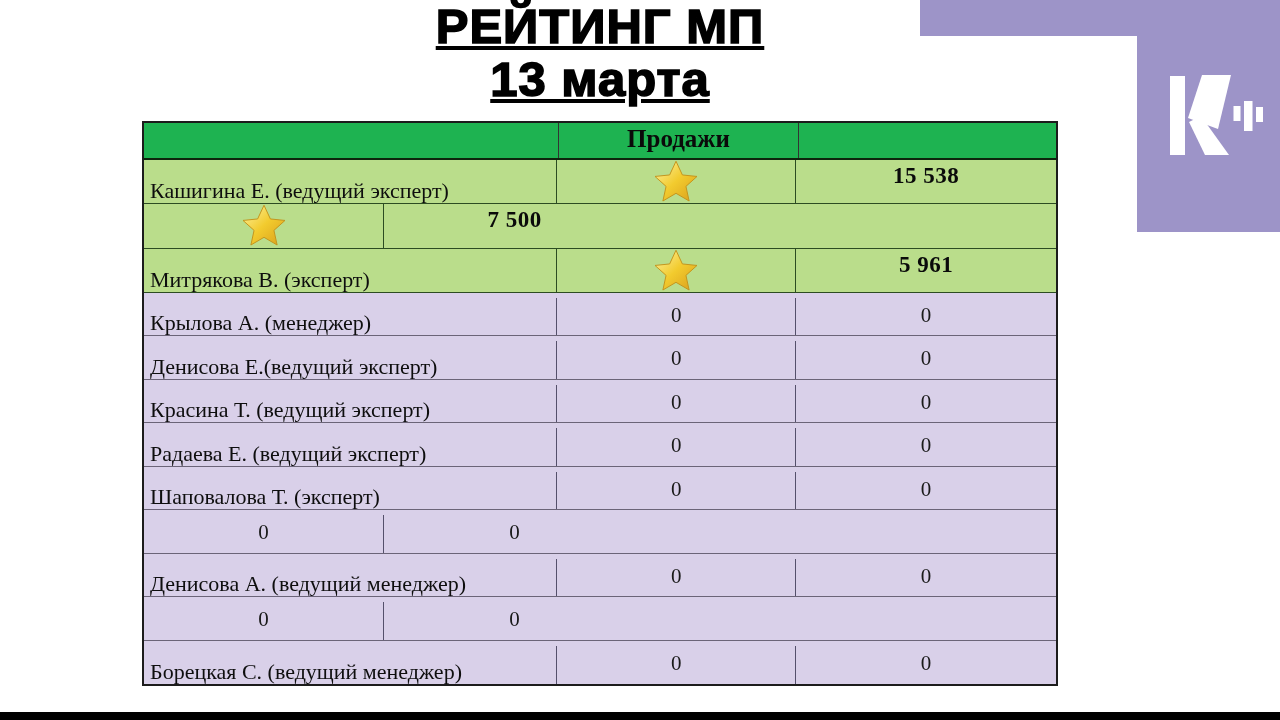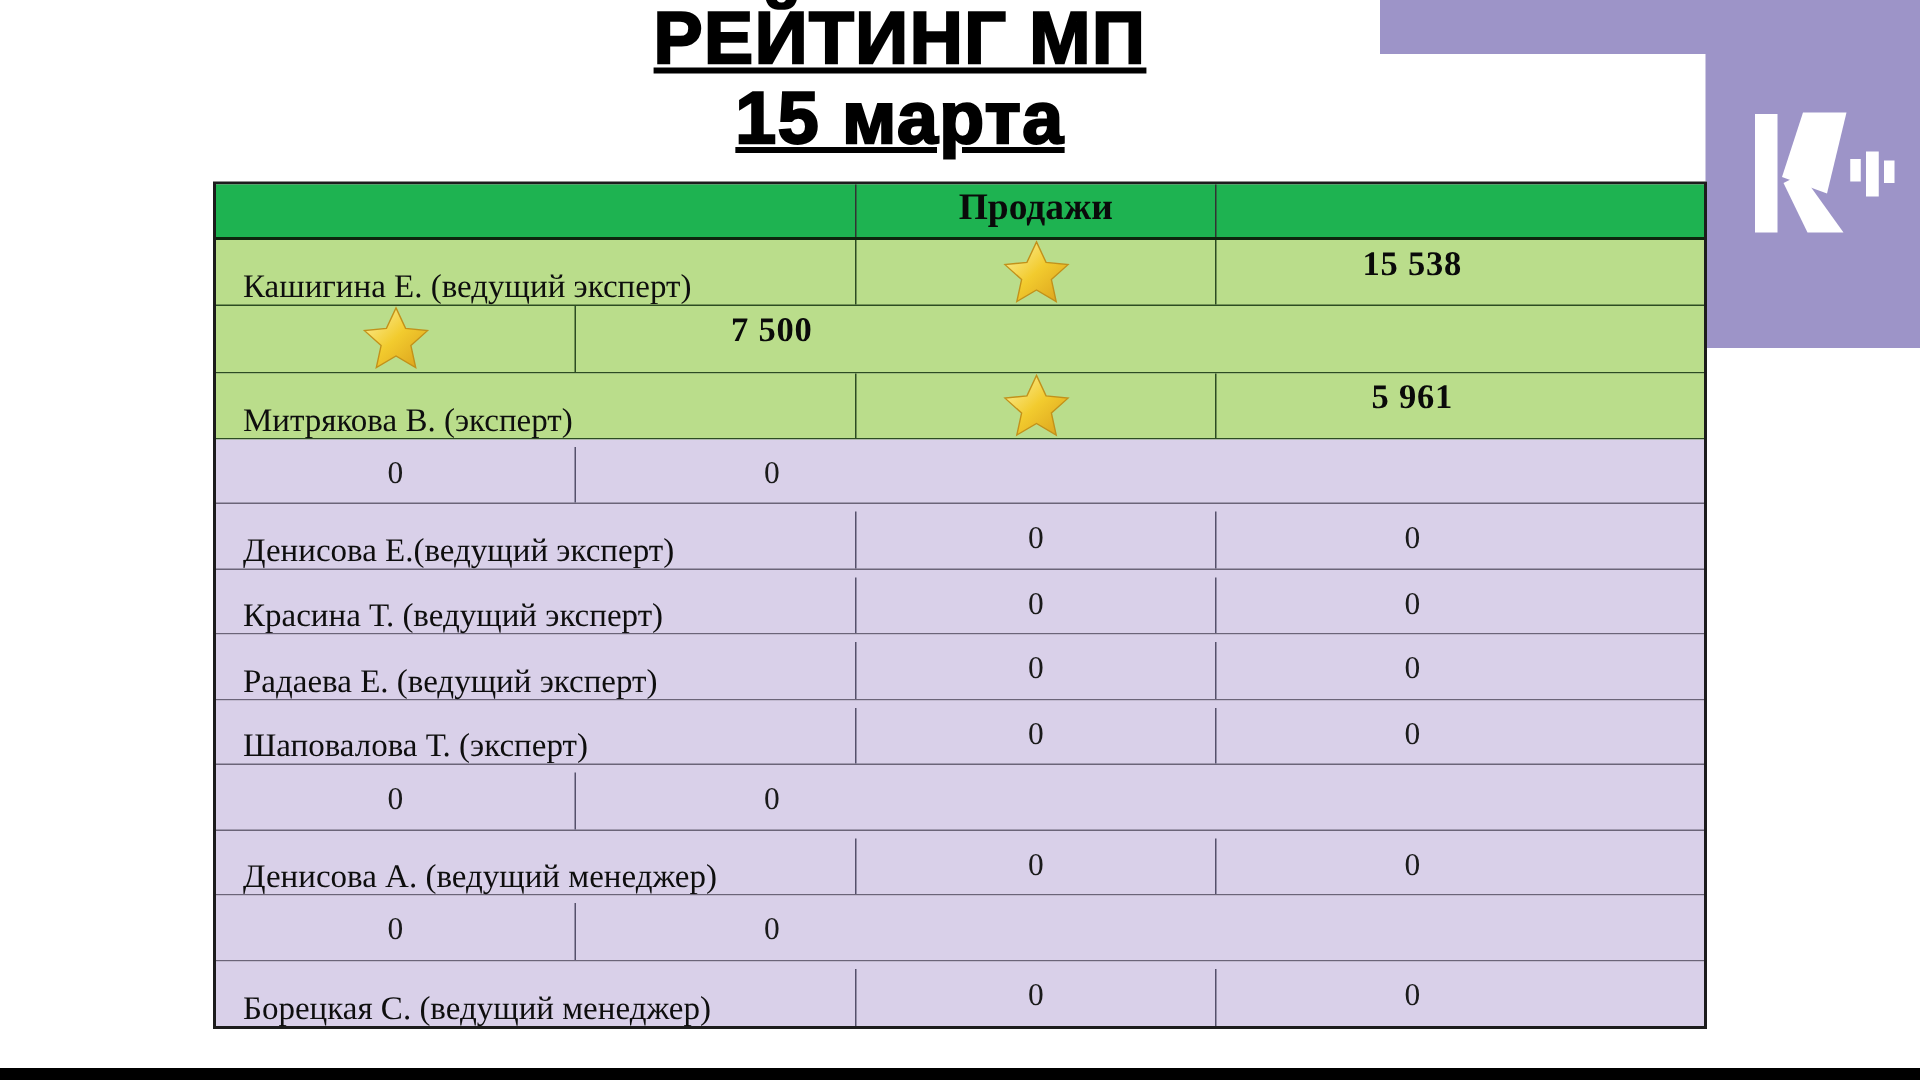--- a/index.html
+++ b/index.html
@@ -26,26 +26,26 @@
     background:var(--logo-purple);
   }
   .logo-square{
     position:absolute;left:1137px;top:0;width:143px;height:232px;
     background:var(--logo-purple);
   }
   .logo-square svg{position:absolute;left:28px;top:70px;}
 
   
   .table{
-    position:absolute;left:142px;top:121px;width:996px;
+    position:absolute;left:142px;top:121px;width:916px;
     border:2px solid #1c1c1c;background:#fff;
   }
   .tr{display:flex;width:100%;}
   .td{position:relative;overflow:visible;}
-  .td.name {width:415px;border-right:1px solid #333;margin-left:12px;}
+  .td.name {width:415px;border-right:1px solid #333;}
   .td.sales{width:240px;border-right:1px solid #333;}
   .td.sum  {width:261px;}
 
   .thead{height:37px;background:var(--header-green);border-bottom:2px solid #0d250d;}
   .thead .td{
     display:flex;align-items:center;justify-content:center;
     font-weight:bold;font-size:25px;color:#0a0a0a;padding-top:2px;
   }
 
   .tr.top{height:44.3px;background:var(--light-green);border-bottom:1px solid #2c4c22;}
@@ -69,21 +69,21 @@
   
   .bottom-bar{
     position:absolute;left:0;top:712px;width:1280px;height:8px;background:#000;
   }
 </style>
 </head>
 <body style="--header-green: #1eb351; --light-green: #badd8b; --purple-row: #d9d0e9; --logo-purple: #9d94c8;">
 
 <div class="title">
   <div>РЕЙТИНГ МП</div>
-  <div>15 марта</div>
+  <div>13 марта</div>
 </div>
 
 <div class="logo-bar"></div>
 
 <div class="logo-square">
   <svg width="102" height="88" viewBox="0 0 102 88">
 
     <rect x="5" y="6" width="15" height="79" fill="#ffffff"></rect>
 
     <polygon points="37,5 66,5 53,59 23,48" fill="#ffffff"></polygon>
@@ -149,20 +149,21 @@
       </linearGradient>
     </defs>
     <polygon points="12,1.2 15.4,8.5 23.2,9.3 17.3,14.6 19,22.4 12,18.3 5,22.4 6.7,14.6 0.8,9.3 8.6,8.5" fill="url(#starGrad)" stroke="#c2911a" stroke-width="0.5"></polygon>
   </svg>
 </div>
         <div class="td sum">
           <span class="val">5 961</span>
         </div>
       </div>
       <div class="tr zero">
+        <div class="td name">Крылова А. (менеджер)</div>
         <div class="td sales">
           <span class="zero">0</span>
         </div>
         <div class="td sum">
           <span class="zero">0</span>
         </div>
       </div>
       <div class="tr zero">
         <div class="td name">Денисова Е.(ведущий эксперт)</div>
         <div class="td sales">

